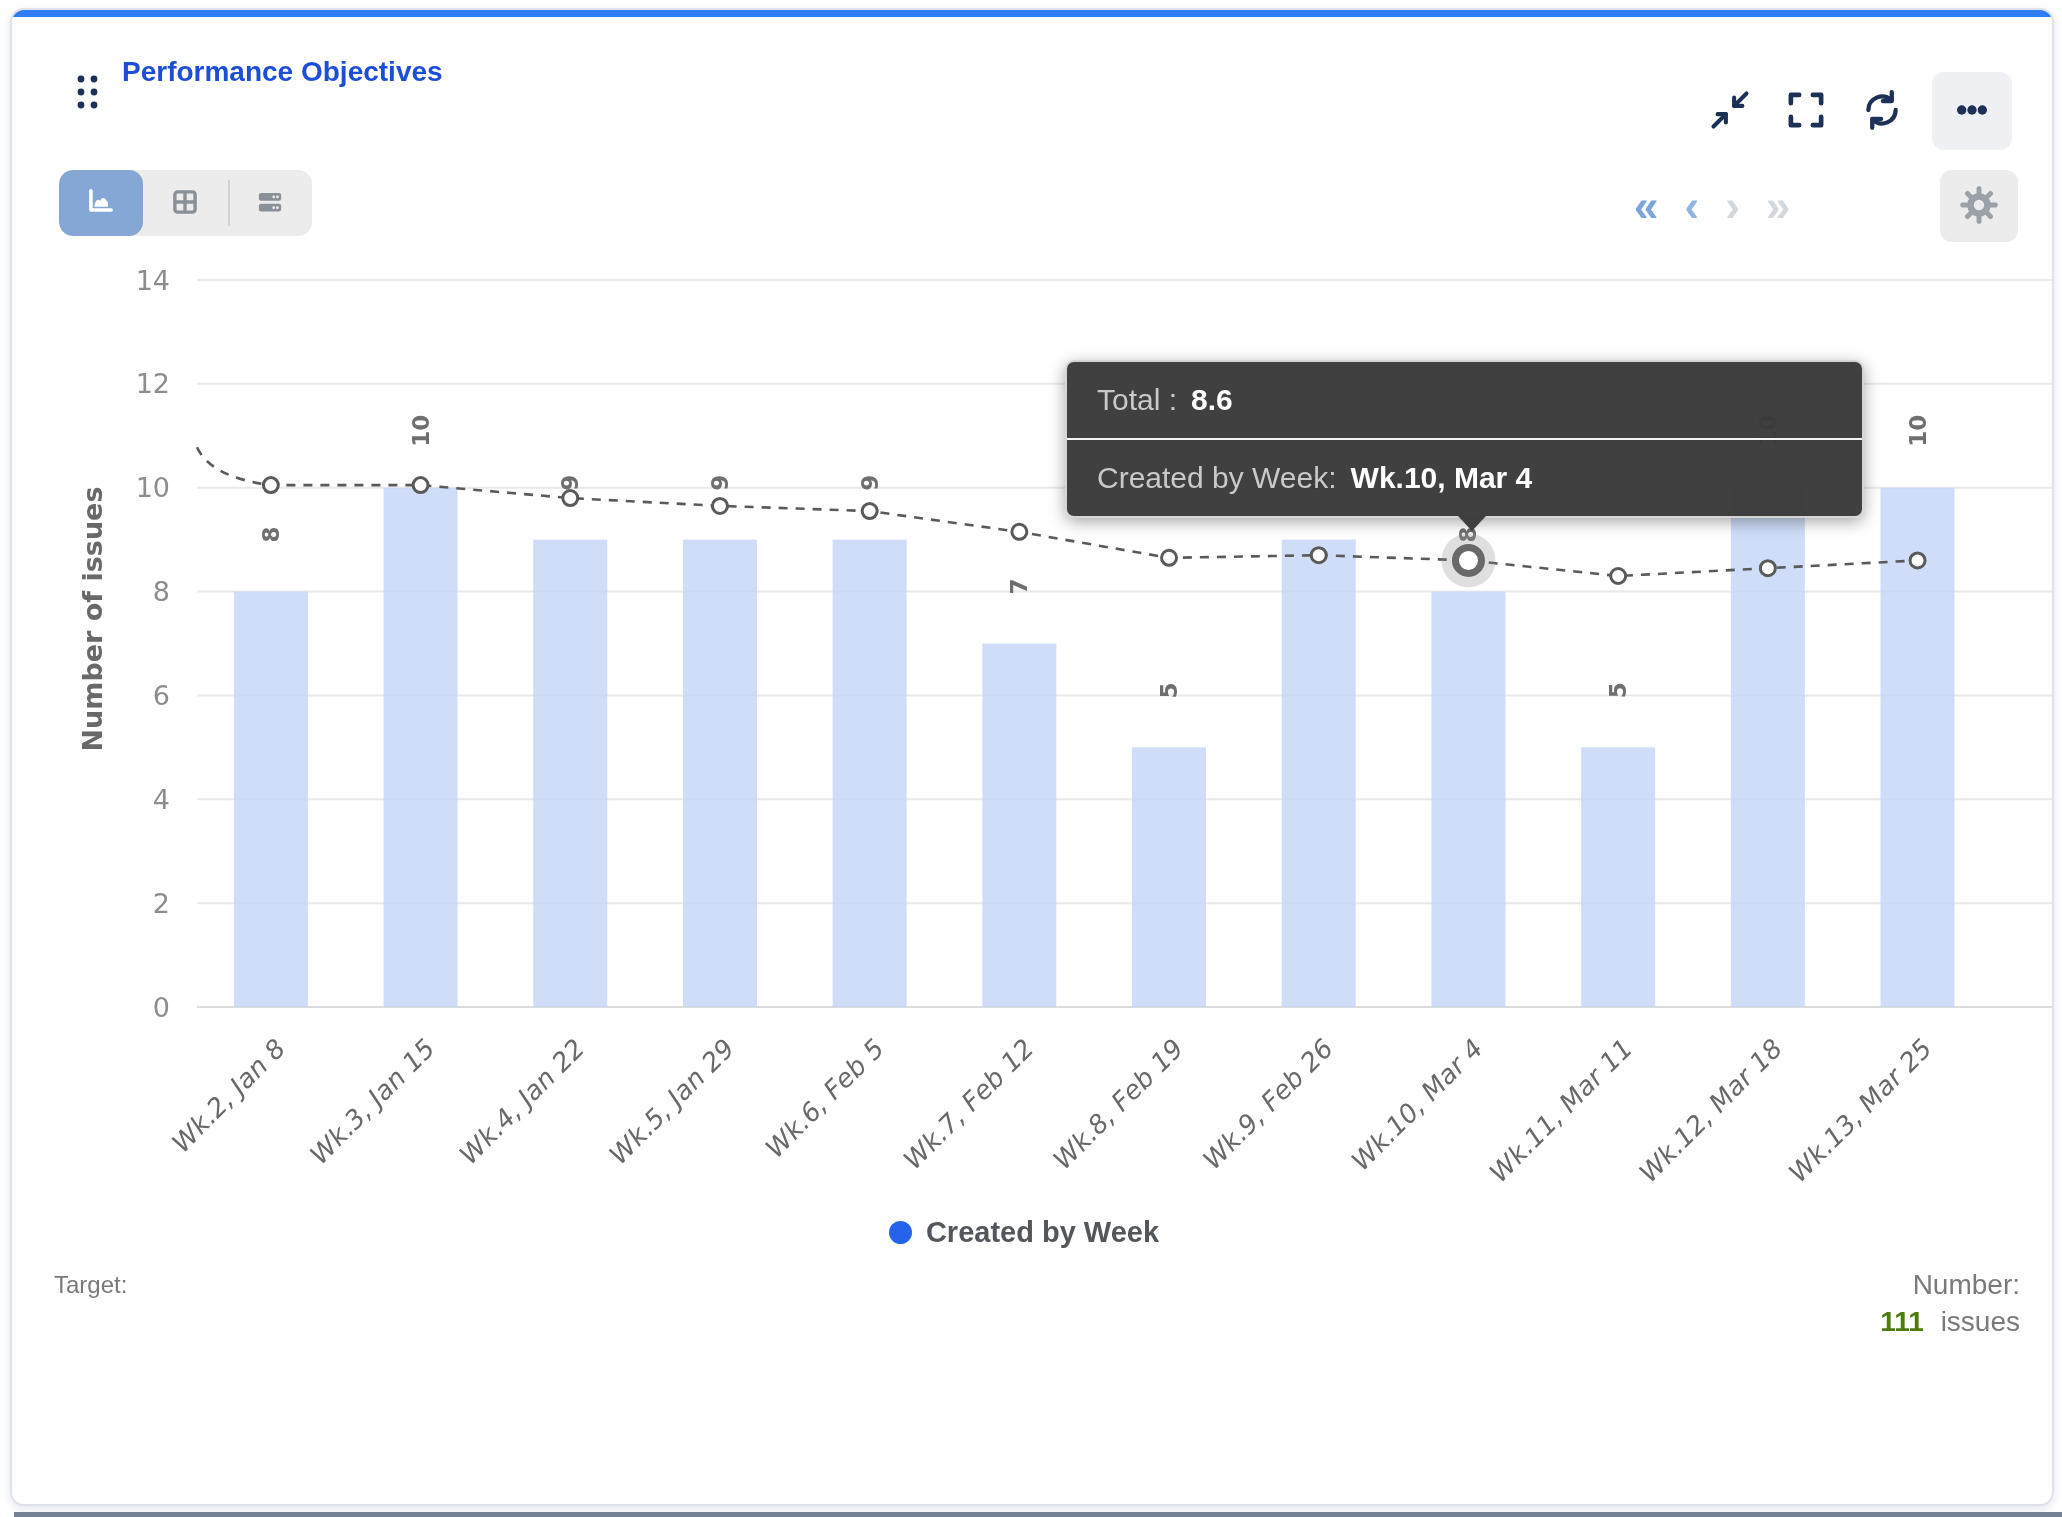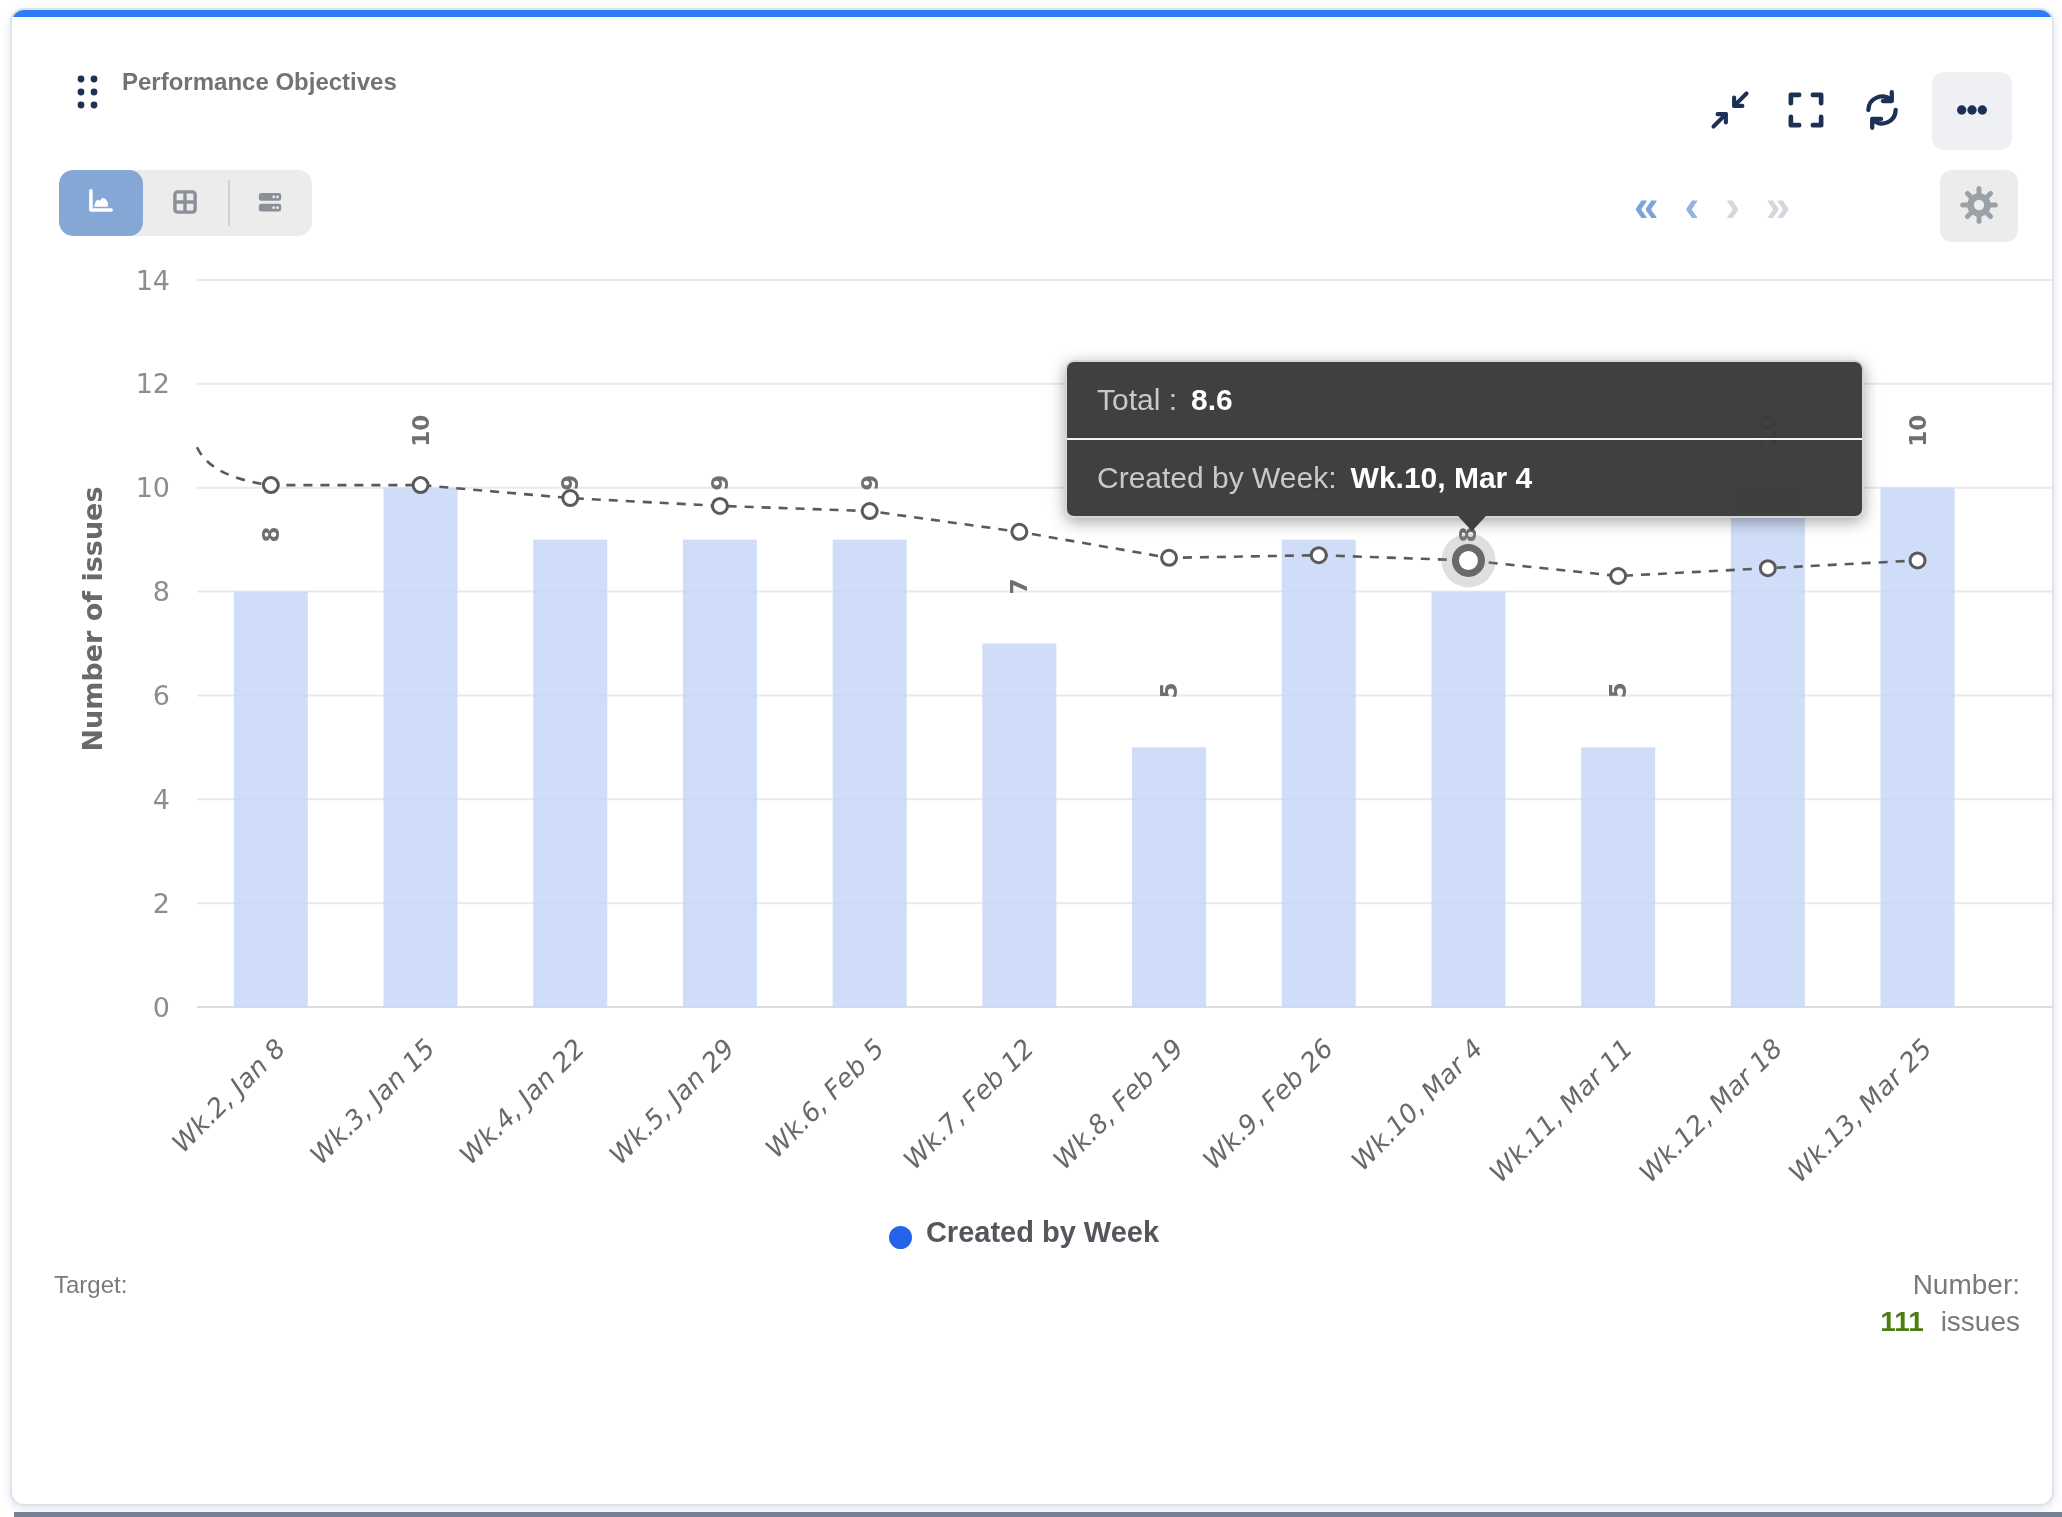--- a/index.html
+++ b/index.html
@@ -6,21 +6,21 @@
   .stage{position:relative;width:2062px;height:1517px;background:#fff;overflow:hidden;
          font-family:"Liberation Sans",sans-serif;}
   .panel{position:absolute;left:10px;top:8px;width:2040px;height:1494px;background:#fff;
          border:2px solid #dde2ec;border-radius:14px;overflow:hidden;
          box-shadow:0 3px 10px rgba(60,80,120,.15);}
   .accent{position:absolute;left:0;top:0;right:0;height:7px;background:#2f7df6;}
   .next-edge{position:absolute;left:14px;right:0;bottom:0;height:5px;background:#5d6c84;opacity:.85;}
 
   
   .drag{position:absolute;left:62px;top:62px;width:28px;height:40px;cursor:grab;}
-  .title{position:absolute;left:110px;top:58px;margin:0;font-size:24px;font-weight:700;color:#737373;}
+  .title{position:absolute;left:110px;top:46px;margin:0;font-size:28px;font-weight:700;color:#1d4ed8;}
   .hdr-actions{position:absolute;top:62px;right:40px;display:flex;align-items:center;gap:24px;}
   .icon-btn{width:52px;height:52px;display:flex;align-items:center;justify-content:center;
             background:transparent;border:none;cursor:pointer;padding:0;}
   .icon-btn.boxed{width:80px;height:78px;background:#eef0f3;border-radius:12px;}
 
   
   .viewgroup{position:absolute;left:47px;top:160px;width:253px;height:66px;background:#ececec;
              border-radius:14px;display:flex;overflow:hidden;}
   .viewbtn{flex:1;display:flex;align-items:center;justify-content:center;border:none;background:transparent;
            cursor:pointer;padding:0;position:relative;}
@@ -46,21 +46,21 @@
            box-shadow:0 4px 16px rgba(0,0,0,.35);font-size:30px;}
   .tt-row{height:76px;display:flex;align-items:center;padding:0 30px;}
   .tt-label{color:#c9c9c9;}
   .tt-value{color:#fff;font-weight:700;margin-left:14px;text-align:center;}
   .tt-divider{height:0;border-top:2px solid #f3f3f3;margin:0;}
   .tt-arrow{position:absolute;left:391px;bottom:-15px;width:0;height:0;
             border-left:14px solid transparent;border-right:14px solid transparent;
             border-top:15px solid rgba(58,58,58,.97);}
 
   
-  .legend{position:absolute;left:0;right:16px;top:1206px;display:flex;align-items:flex-end;justify-content:center;gap:14px;}
+  .legend{position:absolute;left:0;right:16px;top:1206px;display:flex;align-items:center;justify-content:center;gap:14px;}
   .legend-dot{width:23px;height:23px;border-radius:50%;background:#2563eb;}
   .legend-label{font-size:29px;font-weight:700;color:#53575c;}
 
   
   .foot-left{position:absolute;left:42px;top:1256px;font-size:24px;line-height:37px;color:#7a7a7a;}
   .foot-left .bold{font-weight:700;color:#4d4d4d;}
   .foot-right{position:absolute;right:32px;top:1256px;font-size:28px;line-height:37px;color:#7a7a7a;text-align:right;}
   .foot-right .bold{font-weight:700;color:#4d7c0f;}
 </style>
 </head>

